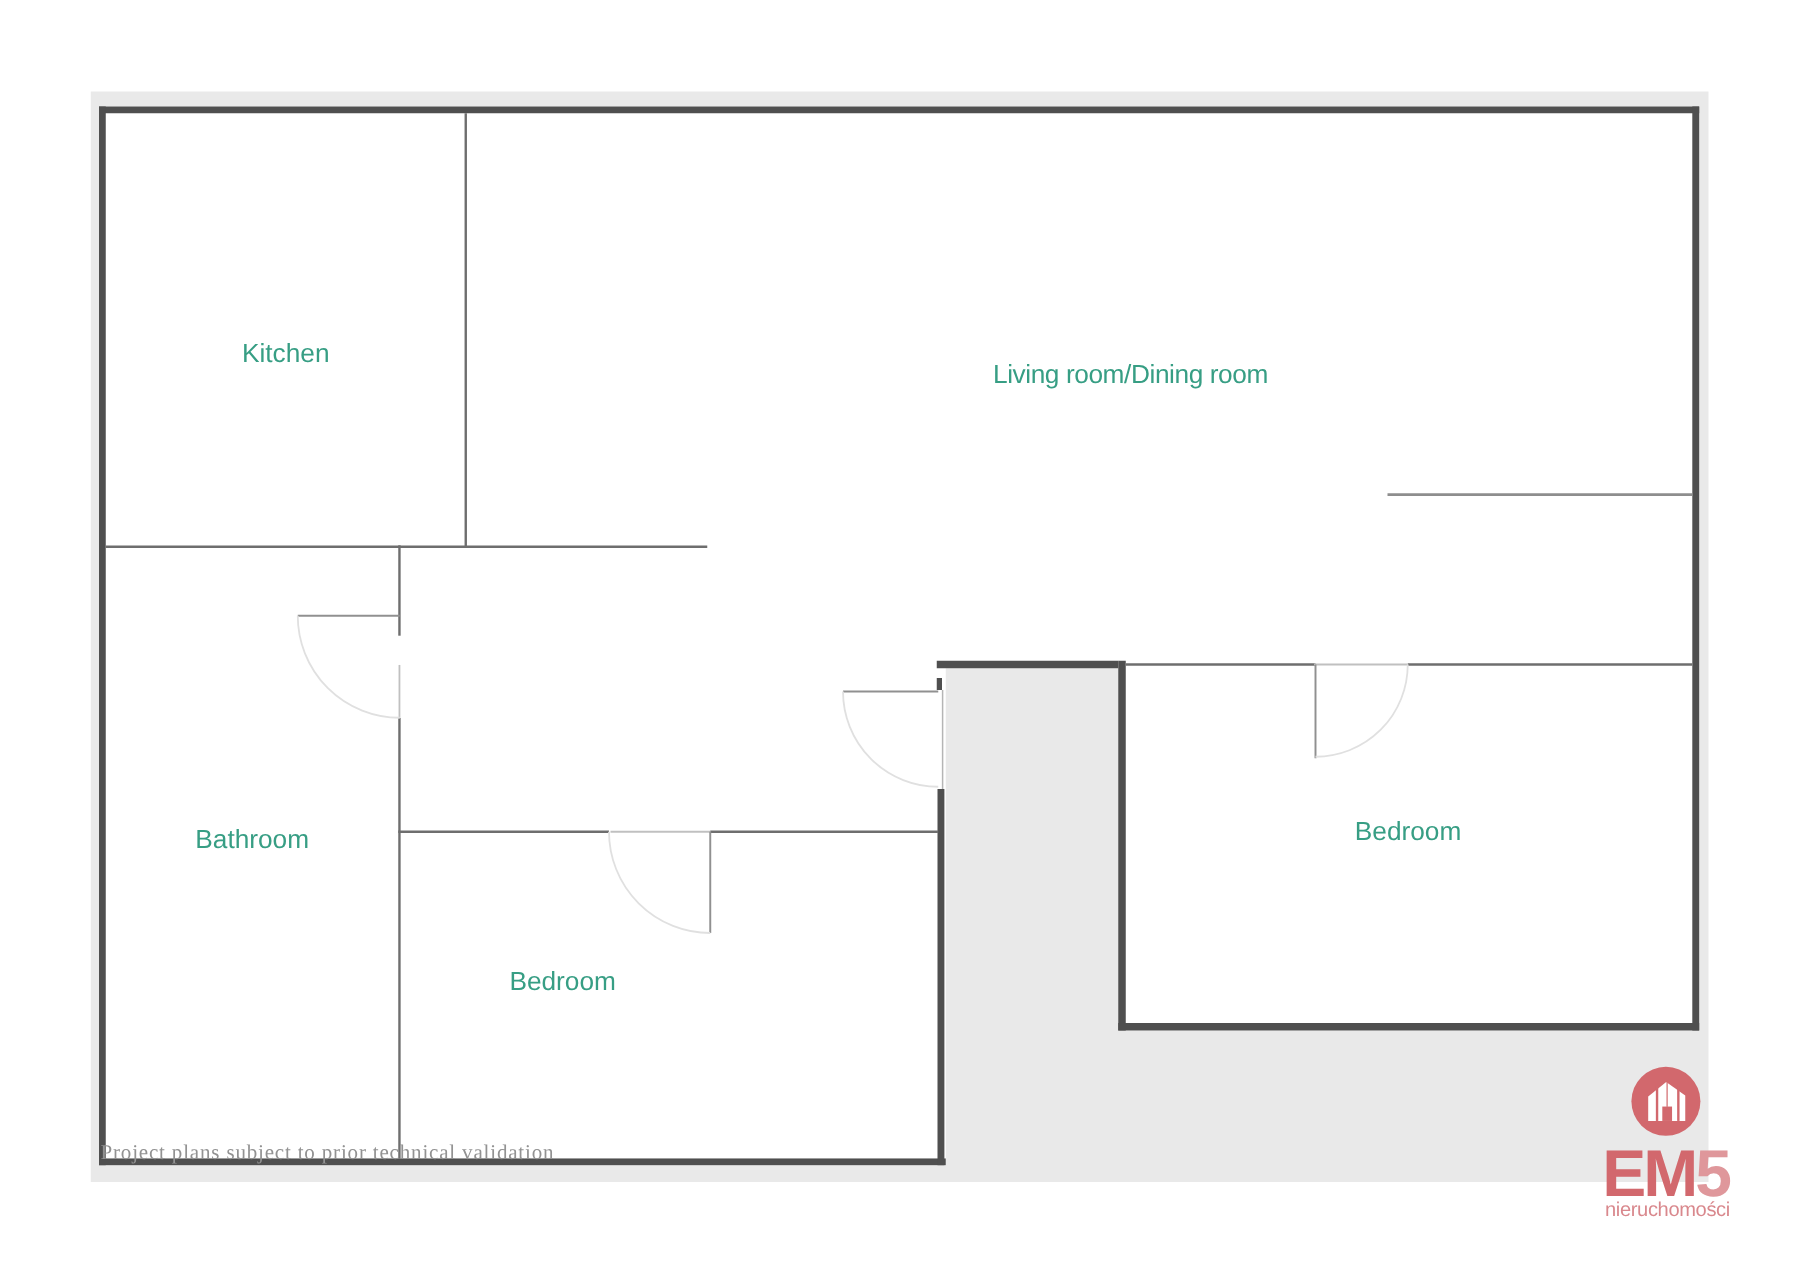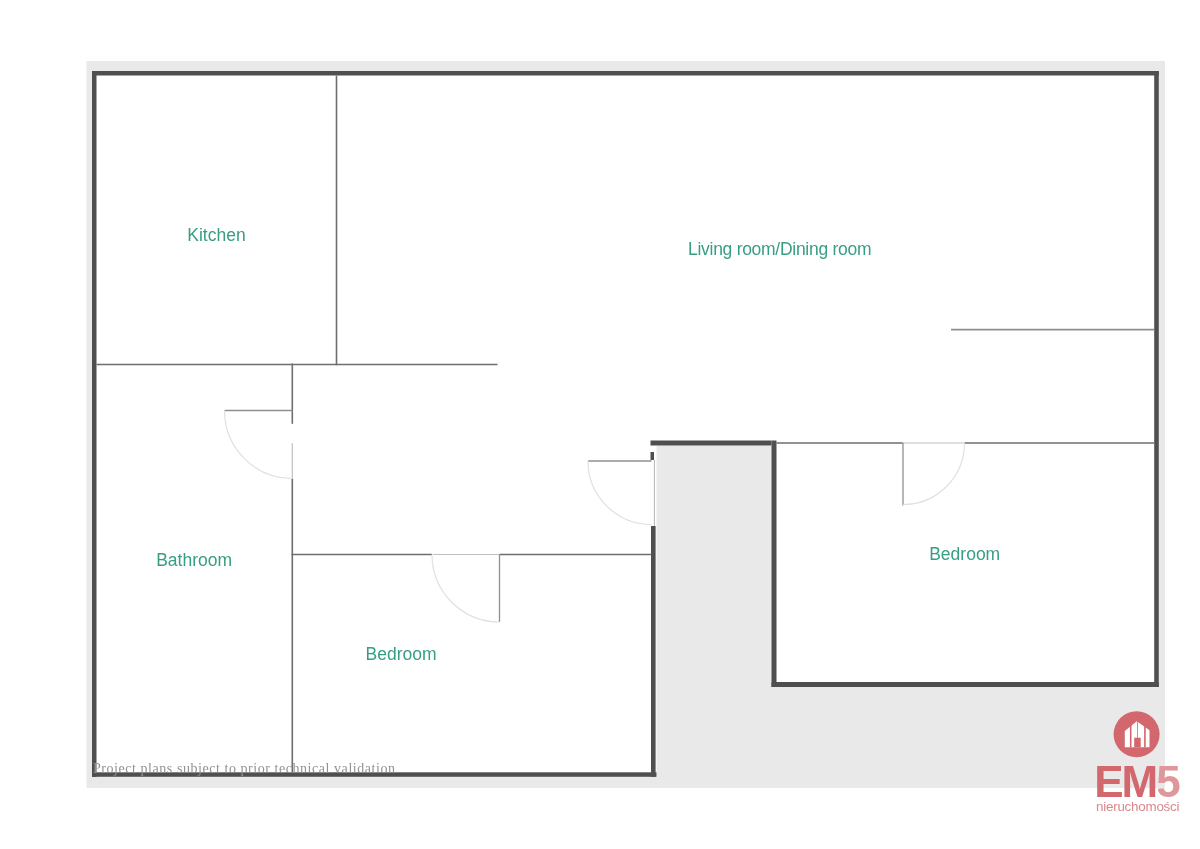--- a/index.html
+++ b/index.html
@@ -1,16 +1,16 @@
 <!DOCTYPE html>
 <html><head>
 <meta charset="utf-8">
 <style>
   html,body{margin:0;padding:0;background:#ffffff;}
-  .wrap{width:976px;height:849px;position:relative;margin-left:26px;}
+  .wrap{width:976px;height:849px;position:relative;}
   svg{display:block;}
   text{font-family:"Liberation Sans",sans-serif;}
 </style>
 </head>
 <body>
 <div class="wrap">
 <svg width="1200" height="849" viewBox="0 0 1200 849">
 
   <rect x="0" y="0" width="1200" height="849" fill="#ffffff"></rect>
 

